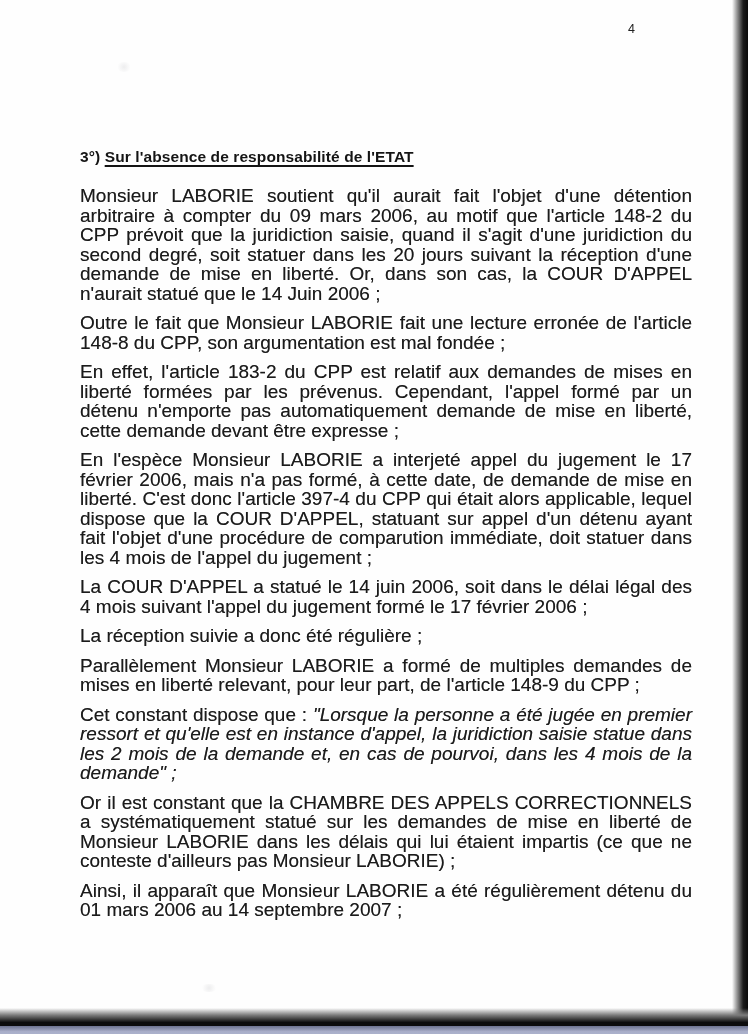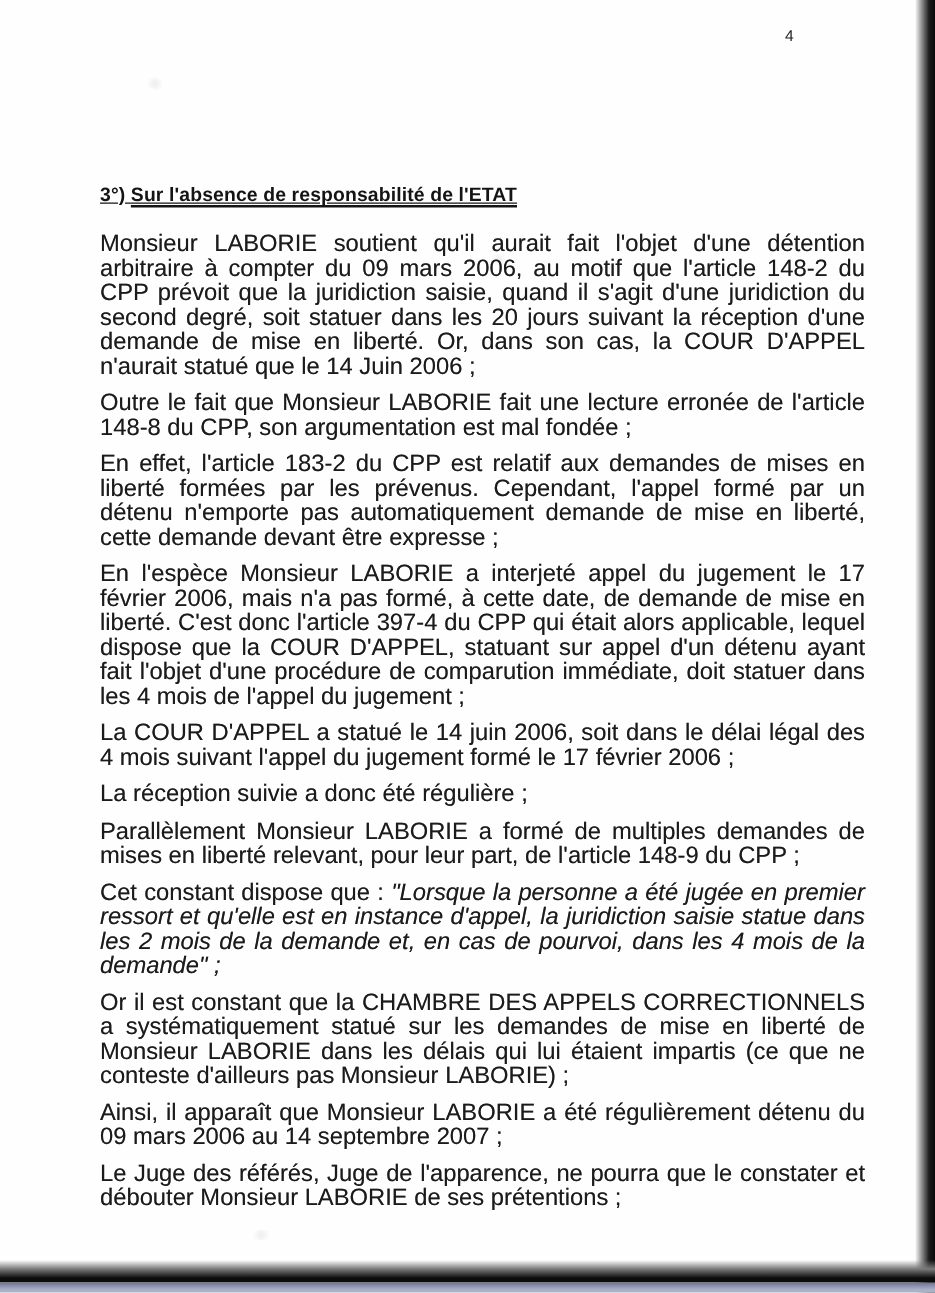--- a/index.html
+++ b/index.html
@@ -57,21 +57,20 @@
     top: 148px;
     left: 80px;
     width: 612px;
   }
   .heading {
     font-size: 15.5px;
     font-weight: bold;
     color: #141414;
     margin: 0 0 20px 0;
     letter-spacing: 0.1px;
-    text-decoration: underline;
   }
   .heading .heading-title {
     text-decoration: underline;
     text-decoration-thickness: 2px;
     text-underline-offset: 3px;
   }
   .para {
     font-size: 19px;
     line-height: 19.5px;
     text-align: justify;
@@ -108,22 +107,21 @@
 
     <p class="para">Monsieur LABORIE soutient qu'il aurait fait l'objet d'une détention arbitraire à compter du 09 mars 2006, au motif que l'article 148-2 du CPP prévoit que la juridiction saisie, quand il s'agit d'une juridiction du second degré, soit statuer dans les 20 jours suivant la réception d'une demande de mise en liberté. Or, dans son cas, la COUR D'APPEL n'aurait statué que le 14 Juin 2006 ;</p>
     <p class="para">Outre le fait que Monsieur LABORIE fait une lecture erronée de l'article 148-8 du CPP, son argumentation est mal fondée ;</p>
     <p class="para">En effet, l'article 183-2 du CPP est relatif aux demandes de mises en liberté formées par les prévenus. Cependant, l'appel formé par un détenu n'emporte pas automatiquement demande de mise en liberté, cette demande devant être expresse ;</p>
     <p class="para">En l'espèce Monsieur LABORIE a interjeté appel du jugement le 17 février 2006, mais n'a pas formé, à cette date, de demande de mise en liberté. C'est donc l'article 397-4 du CPP qui était alors applicable, lequel dispose que la COUR D'APPEL, statuant sur appel d'un détenu ayant fait l'objet d'une procédure de comparution immédiate, doit statuer dans les 4 mois de l'appel du jugement ;</p>
     <p class="para">La COUR D'APPEL a statué le 14 juin 2006, soit dans le délai légal des 4 mois suivant l'appel du jugement formé le 17 février 2006 ;</p>
     <p class="para">La réception suivie a donc été régulière ;</p>
     <p class="para">Parallèlement Monsieur LABORIE a formé de multiples demandes de mises en liberté relevant, pour leur part, de l'article 148-9 du CPP ;</p>
     <p class="para"><span>Cet constant dispose que : </span><span class="quote">"Lorsque la personne a été jugée en premier ressort et qu'elle est en instance d'appel, la juridiction saisie statue dans les 2 mois de la demande et, en cas de pourvoi, dans les 4 mois de la demande" ;</span></p>
     <p class="para">Or il est constant que la CHAMBRE DES APPELS CORRECTIONNELS a systématiquement statué sur les demandes de mise en liberté de Monsieur LABORIE dans les délais qui lui étaient impartis (ce que ne conteste d'ailleurs pas Monsieur LABORIE) ;</p>
-    <p class="para">Ainsi, il apparaît que Monsieur LABORIE a été régulièrement détenu du 09 mars 2006 au 14 septembre 2007 ;</p>
-    <p class="para">Le Juge des référés, Juge de l'apparence, ne pourra que le constater et débouter Monsieur LABORIE de ses prétentions ;</p>
+    <p class="para">Ainsi, il apparaît que Monsieur LABORIE a été régulièrement détenu du 01 mars 2006 au 14 septembre 2007 ;</p>
 
   </div>
 
   <div class="edge-right"></div>
   <div class="edge-bottom"></div>
   <div class="shadow-bottom"></div>
 
 </div>
 
 </body></html>

